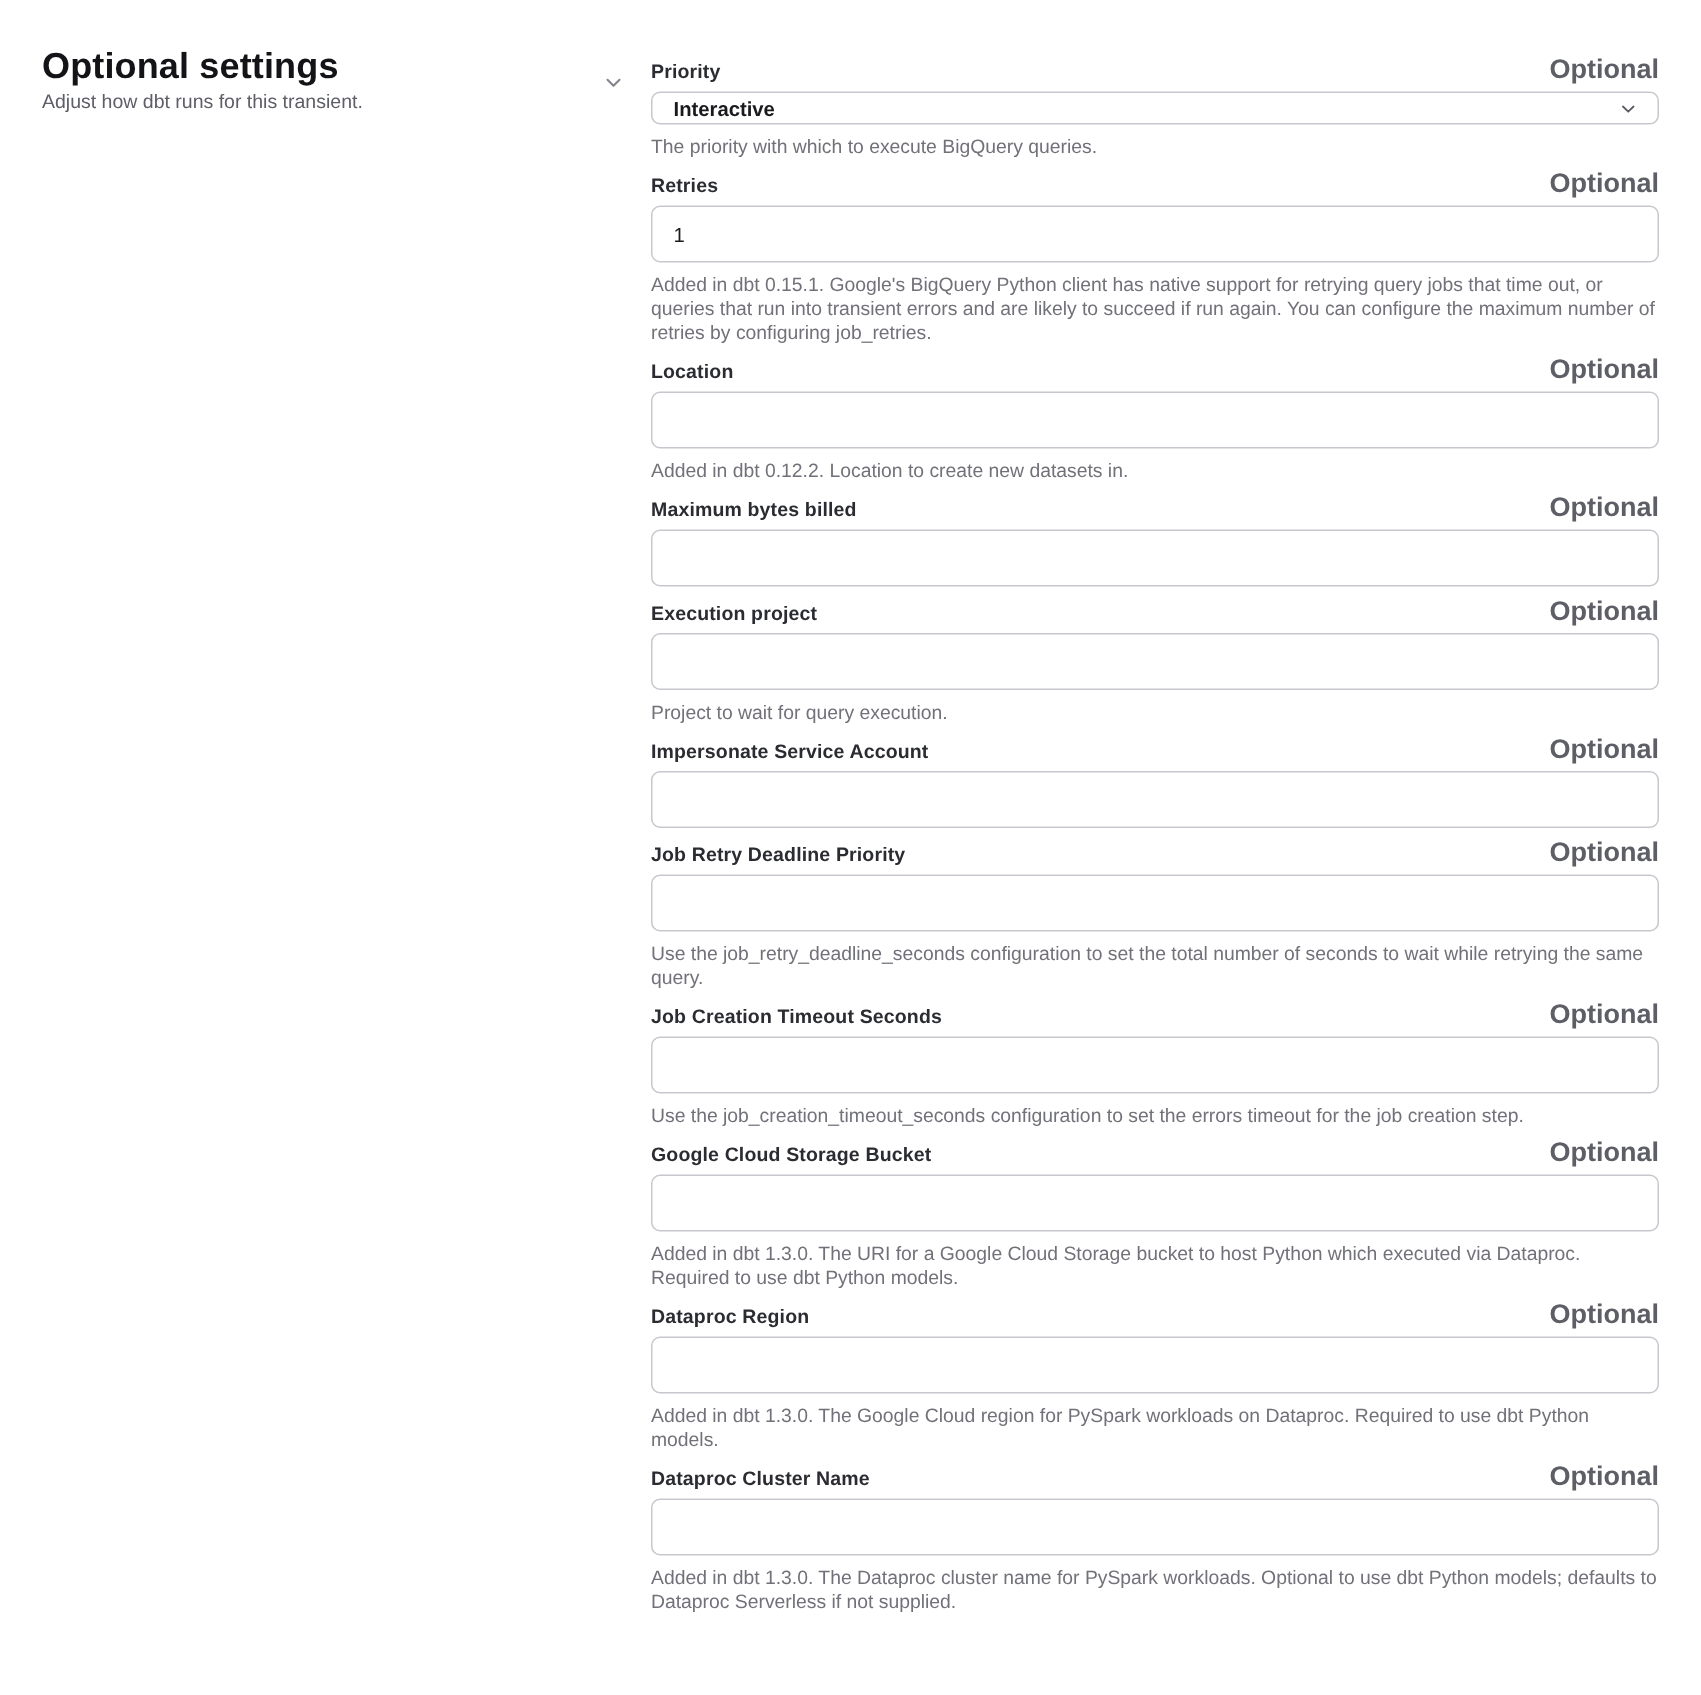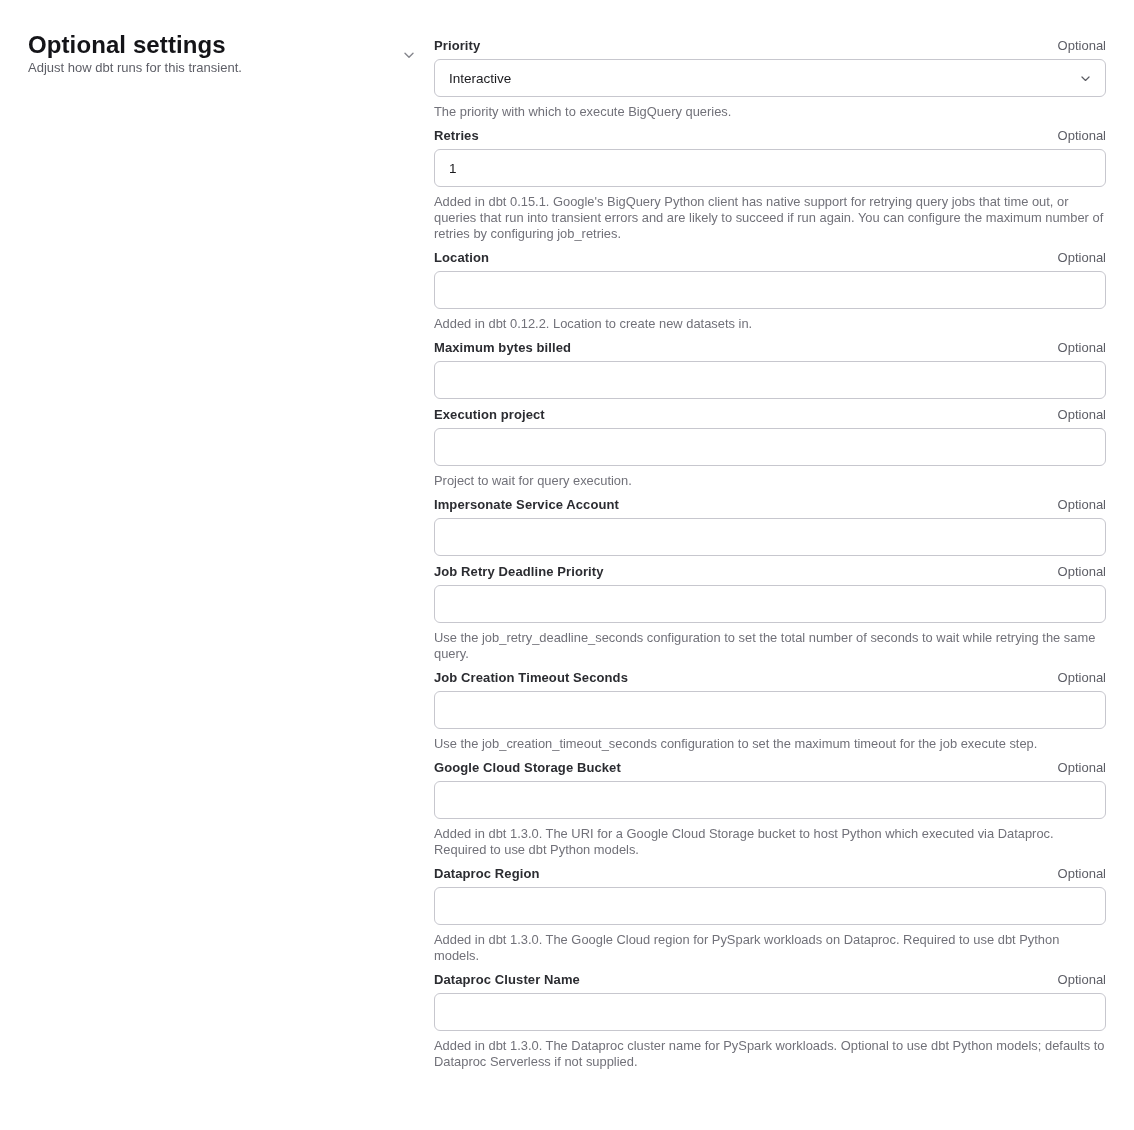--- a/index.html
+++ b/index.html
@@ -40,34 +40,34 @@
   .form-col{flex:1 1 auto;min-width:0;}
   .field-group{margin-bottom:8px;}
   .field-head{
     display:flex;justify-content:space-between;align-items:baseline;
     line-height:16px;margin-bottom:5px;
   }
   .field-label{
     font-size:13px;font-weight:600;color:var(--label-color);letter-spacing:0.1px;
   }
   .optional-badge{
-    font-size:13px;font-weight:400;color:var(--muted-color);
+    font-size:18px;font-weight:700;color:var(--muted-color);
   }
   .text-input{
     display:block;width:100%;height:38px;
     border:1px solid var(--border-color);border-radius:6px;
     padding:0 14px;font-size:13.5px;color:var(--value-color);
     font-family:"Liberation Sans","DejaVu Sans",sans-serif;
     background:#fff;outline:none;
   }
   .select-box{
-    display:flex;width:100%;height:38px;align-items:center;
+    display:flex;width:100%;height:22px;align-items:center;
     justify-content:space-between;
     border:1px solid var(--border-color);border-radius:6px;
-    padding:0 13px 0 14px;background:#fff;cursor:pointer;
+    padding:0 13px 0 14px;background:#fff;cursor:pointer;font-weight:bold;
   }
   .select-value{font-size:13.5px;color:var(--value-color);}
   .help-text{
     margin-top:7px;font-size:12.9px;line-height:16px;color:var(--help-color);
   }
   svg{display:block;}
 </style>
 </head>
 <body>
 
@@ -162,21 +162,21 @@
     <div class="help-text">Use the job_retry_deadline_seconds configuration to set the total number of seconds to wait while retrying the same query.</div>
   </div>
 
   <div class="field-group">
     <div class="field-head">
       <span class="field-label">Job Creation Timeout Seconds</span>
       <span class="optional-badge">Optional</span>
     </div>
 
     <input class="text-input" type="text" value="" style="">
-    <div class="help-text">Use the job_creation_timeout_seconds configuration to set the maximum timeout for the job execute step.</div>
+    <div class="help-text">Use the job_creation_timeout_seconds configuration to set the errors timeout for the job creation step.</div>
   </div>
 
   <div class="field-group">
     <div class="field-head">
       <span class="field-label">Google Cloud Storage Bucket</span>
       <span class="optional-badge">Optional</span>
     </div>
 
     <input class="text-input" type="text" value="" style="">
     <div class="help-text">Added in dbt 1.3.0. The URI for a Google Cloud Storage bucket to host Python which executed via Dataproc. Required to use dbt Python models.</div>

